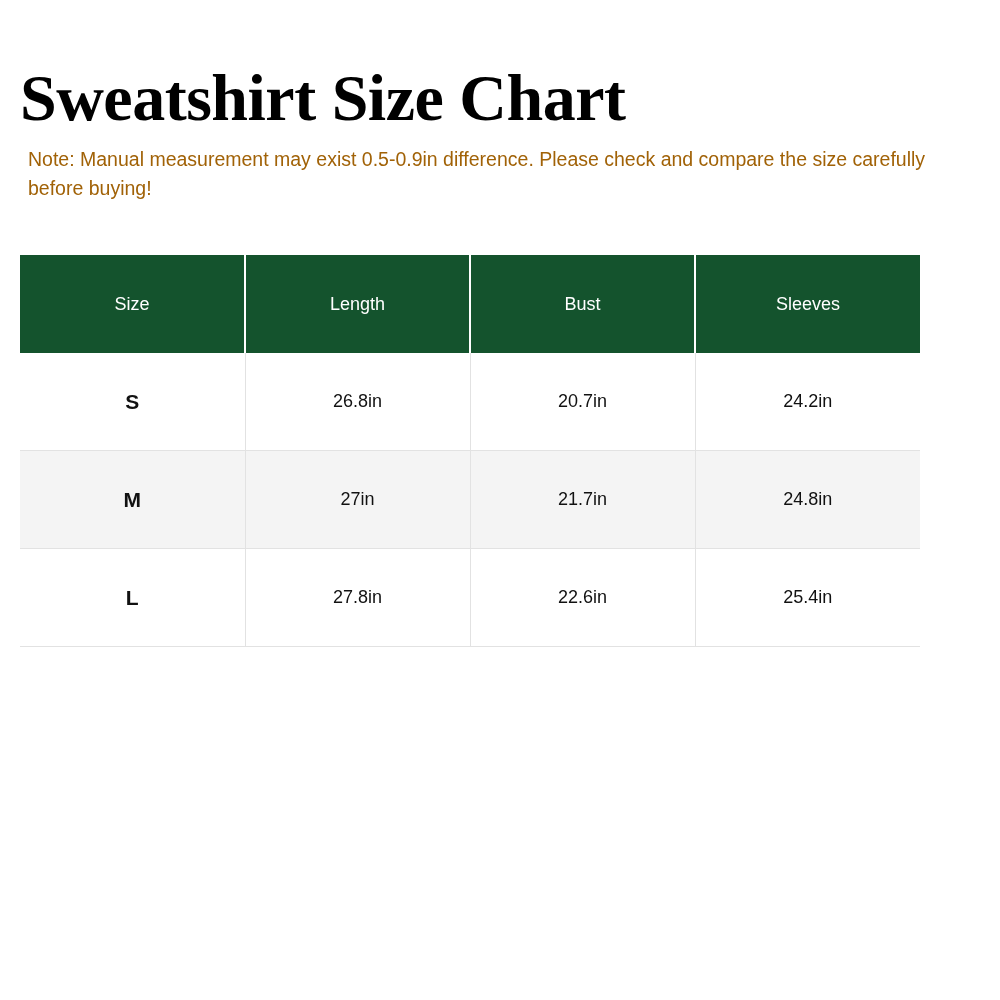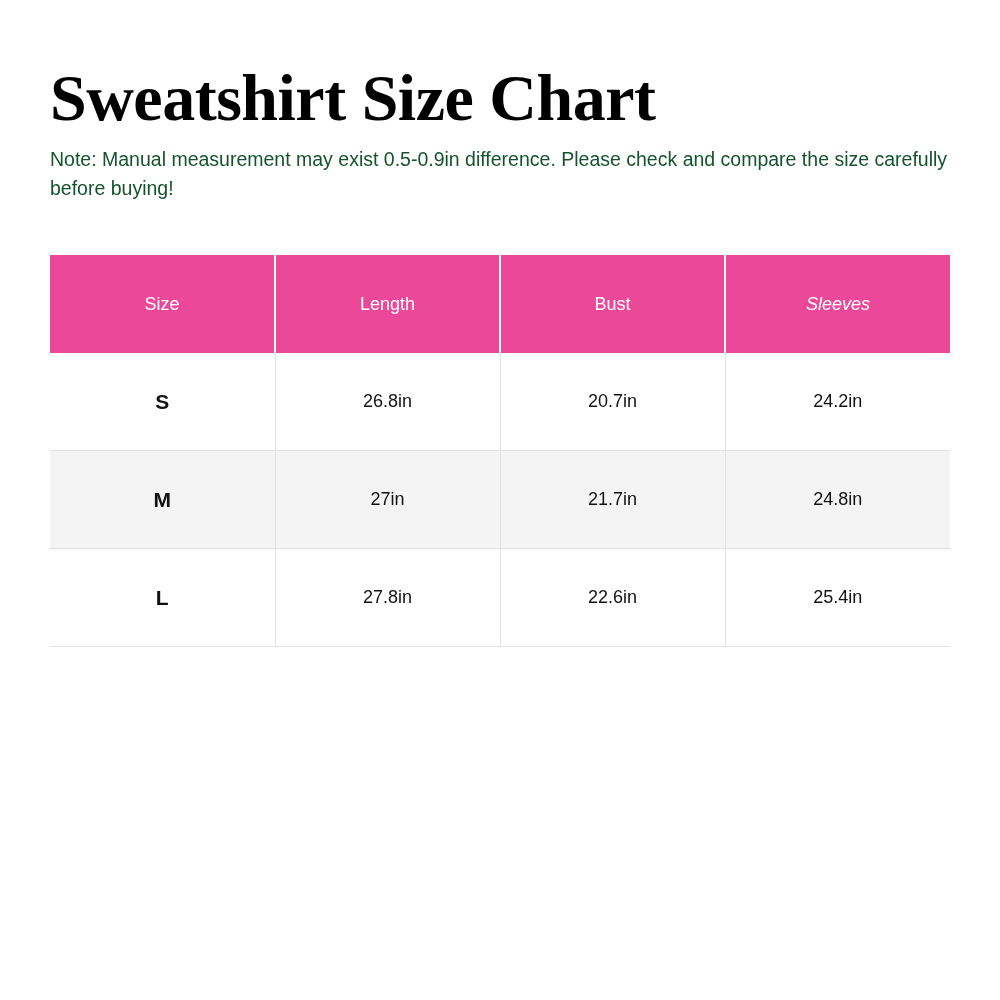--- a/index.html
+++ b/index.html
@@ -12,59 +12,58 @@
     height: 1000px;
     font-family: "Liberation Sans", sans-serif;
     color: #111111;
     overflow: hidden;
   }
   .page {
     position: relative;
     width: 1000px;
     height: 1000px;
     box-sizing: border-box;
-    padding: 62px 50px 0 50px;
+    padding: 62px 50px 0 20px;
   }
   .title {
     font-family: "Liberation Serif", serif;
     font-weight: bold;
     font-size: 66px;
     line-height: 1.08;
     letter-spacing: -0.5px;
     margin: 0 0 12px 0;
     color: #000000;
   }
   .note {
     font-size: 19.5px;
     line-height: 1.46;
-    color: #14532d;
+    color: #a16207;
     max-width: 900px;
-    margin: 0;
+    margin: 8px;
   }
   .table-wrap {
     margin-top: 53px;
   }
   table.size-chart {
     width: 900px;
     border-collapse: collapse;
     table-layout: fixed;
   }
   table.size-chart th {
-    background: #ec4899;
+    background: #14532d;
     color: #ffffff;
     font-weight: normal;
     font-size: 18px;
     height: 96px;
     text-align: center;
     vertical-align: middle;
     border-right: 2px solid #ffffff;
   }
   table.size-chart th:last-child {
     border-right: none;
-    font-style: italic;
   }
   table.size-chart td {
     height: 95px;
     text-align: center;
     vertical-align: middle;
     font-size: 18px;
     color: #111111;
     border-bottom: 1px solid #e2e2e2;
     border-right: 1px solid #e2e2e2;
     background: #ffffff;

